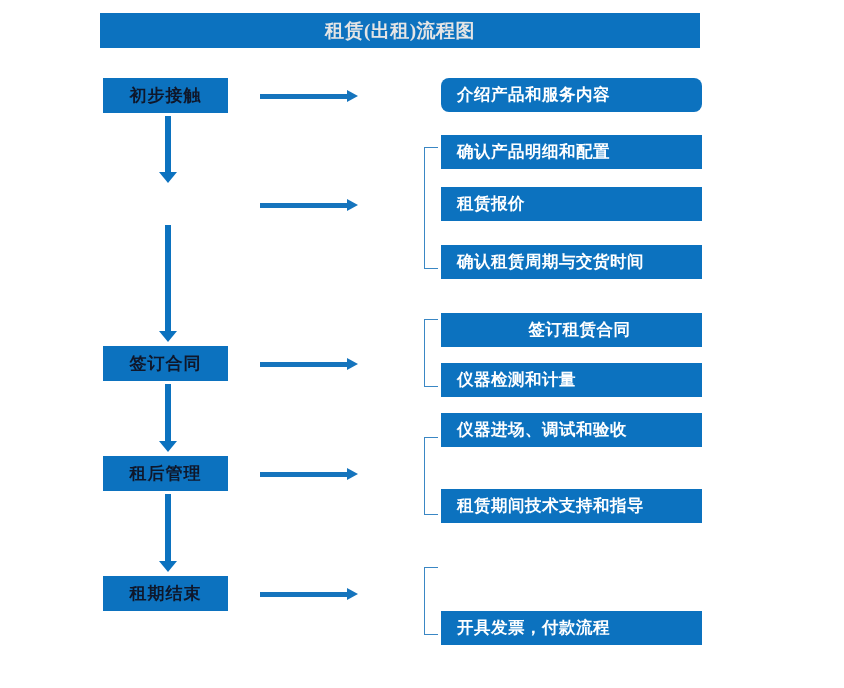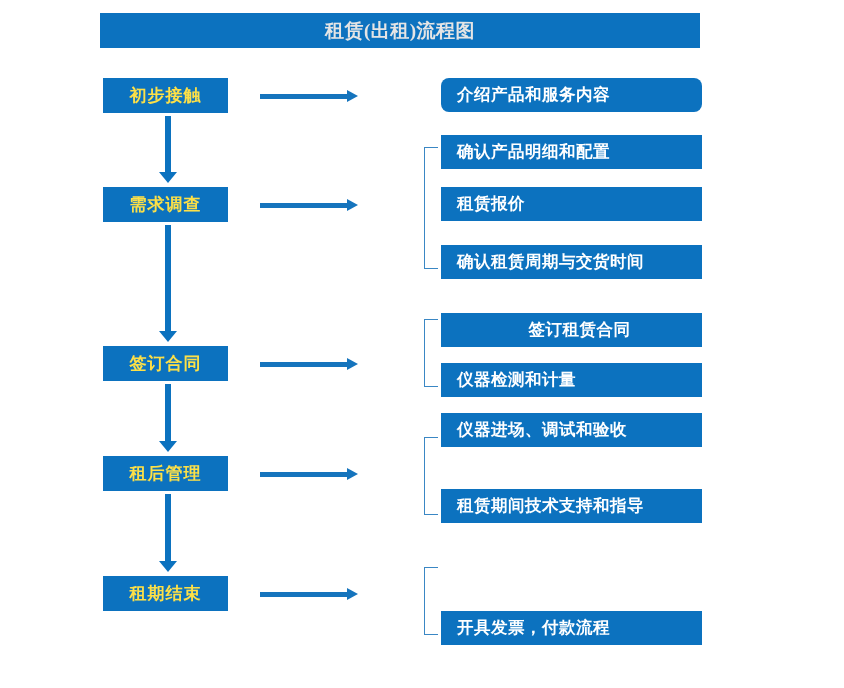--- a/index.html
+++ b/index.html
@@ -43,21 +43,21 @@
     position: absolute;
     left: 103px;
     width: 125px;
     height: 35px;
     background: #0c72bf;
     display: flex;
     align-items: center;
     justify-content: center;
   }
   .stage-box .box-label {
-    color: #fde047;
+    color: #0f172a;
     font-size: 17px;
     font-weight: bold;
     letter-spacing: 1px;
     white-space: nowrap;
     font-family: "Liberation Serif", "DejaVu Serif", serif;
   }
 
   
   .detail-box {
     position: absolute;
@@ -143,23 +143,20 @@
 
 <div id="canvas">
 
   <div class="title-bar">
     <span class="title-text">租赁(出租)流程图</span>
   </div>
 
   <div class="stage-box" style="top:78px;">
     <span class="box-label">初步接触</span>
   </div>
-  <div class="stage-box" style="top:187px;">
-    <span class="box-label">需求调查</span>
-  </div>
   <div class="stage-box" style="top:346px;">
     <span class="box-label">签订合同</span>
   </div>
   <div class="stage-box" style="top:456px;">
     <span class="box-label">租后管理</span>
   </div>
   <div class="stage-box" style="top:576px;">
     <span class="box-label">租期结束</span>
   </div>
 

